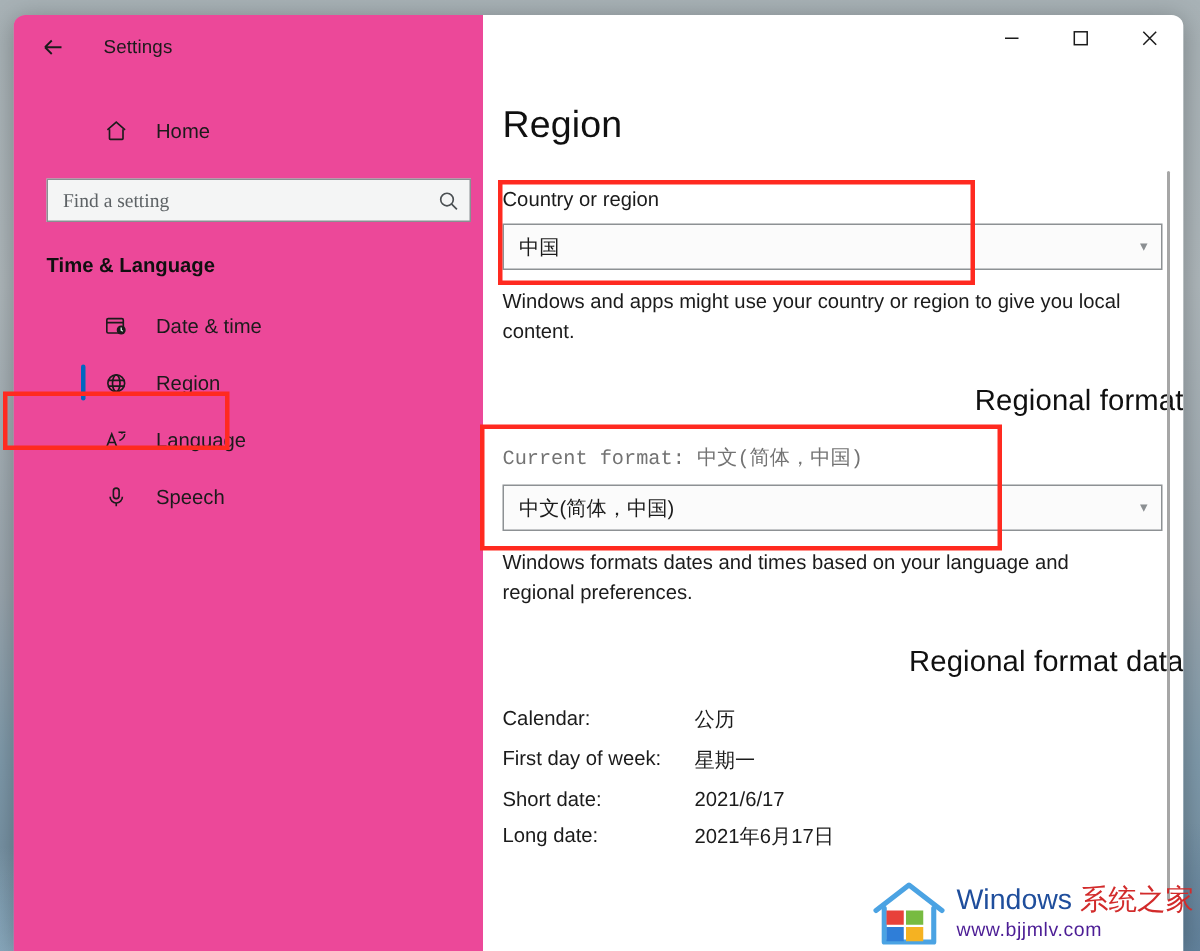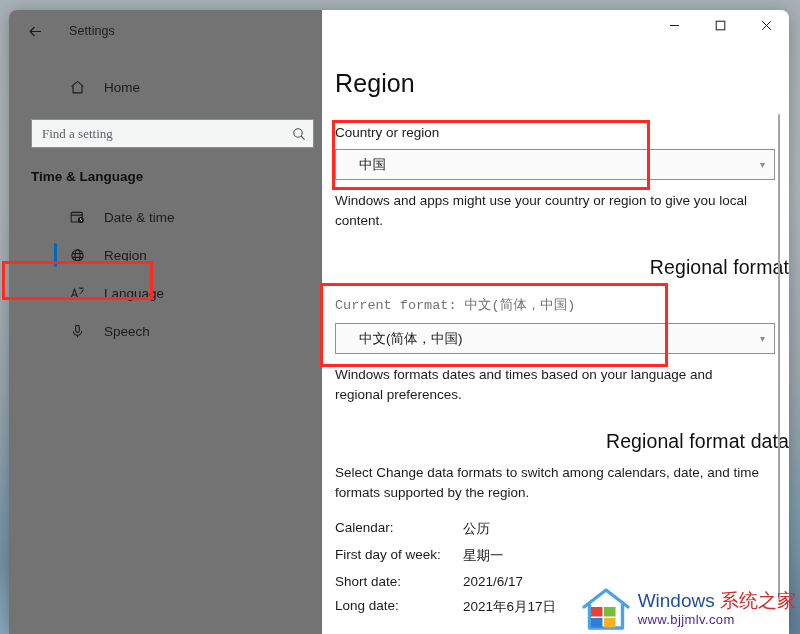--- a/index.html
+++ b/index.html
@@ -42,21 +42,21 @@
     border-radius: 8px 8px 0 0;
     overflow: hidden;
     display: flex;
     box-shadow: 0 2px 18px rgba(0,0,0,.28);
   }
 
   
   #sidebar {
     width: 313px;
     flex: 0 0 313px;
-    background: #737373;
+    background: #ec4899;
     position: relative;
   }
   #titlebar-left {
     height: 42px;
     display: flex;
     align-items: center;
     padding-left: 11px;
   }
   #back-button {
     width: 30px;
@@ -194,21 +194,21 @@
 
   .combo {
     margin-top: 9px;
     width: 440px;
     height: 31px;
     background: #fbfbfb;
     border: 1px solid #8d9194;
     box-sizing: border-box;
     display: flex;
     align-items: center;
-    padding: 0 23px;
+    padding: 0 10px;
     font-size: 13.5px;
     color: #1b1b1b;
     cursor: pointer;
     position: relative;
   }
   .combo .chev {
     position: absolute;
     right: 9px;
     color: #8b8f92;
     font-size: 10px;
@@ -432,21 +432,20 @@
 
       <div class="combo">
         <span>中文(简体，中国)</span>
         <span class="chev">▾</span>
       </div>
 
       <div class="helper-text">Windows formats dates and times based on your language and regional preferences.</div>
 
       <div class="section-title">Regional format data</div>
 
-      <div class="helper-text" style="margin-top:10px">Select Change data formats to switch among calendars, date, and time formats supported by the region.</div>
 
       <table id="format-data-table">
         <tbody>
           <tr>
             <td class="k">Calendar:</td>
             <td>公历</td>
           </tr>
           <tr>
             <td class="k">First day of week:</td>
             <td>星期一</td>

